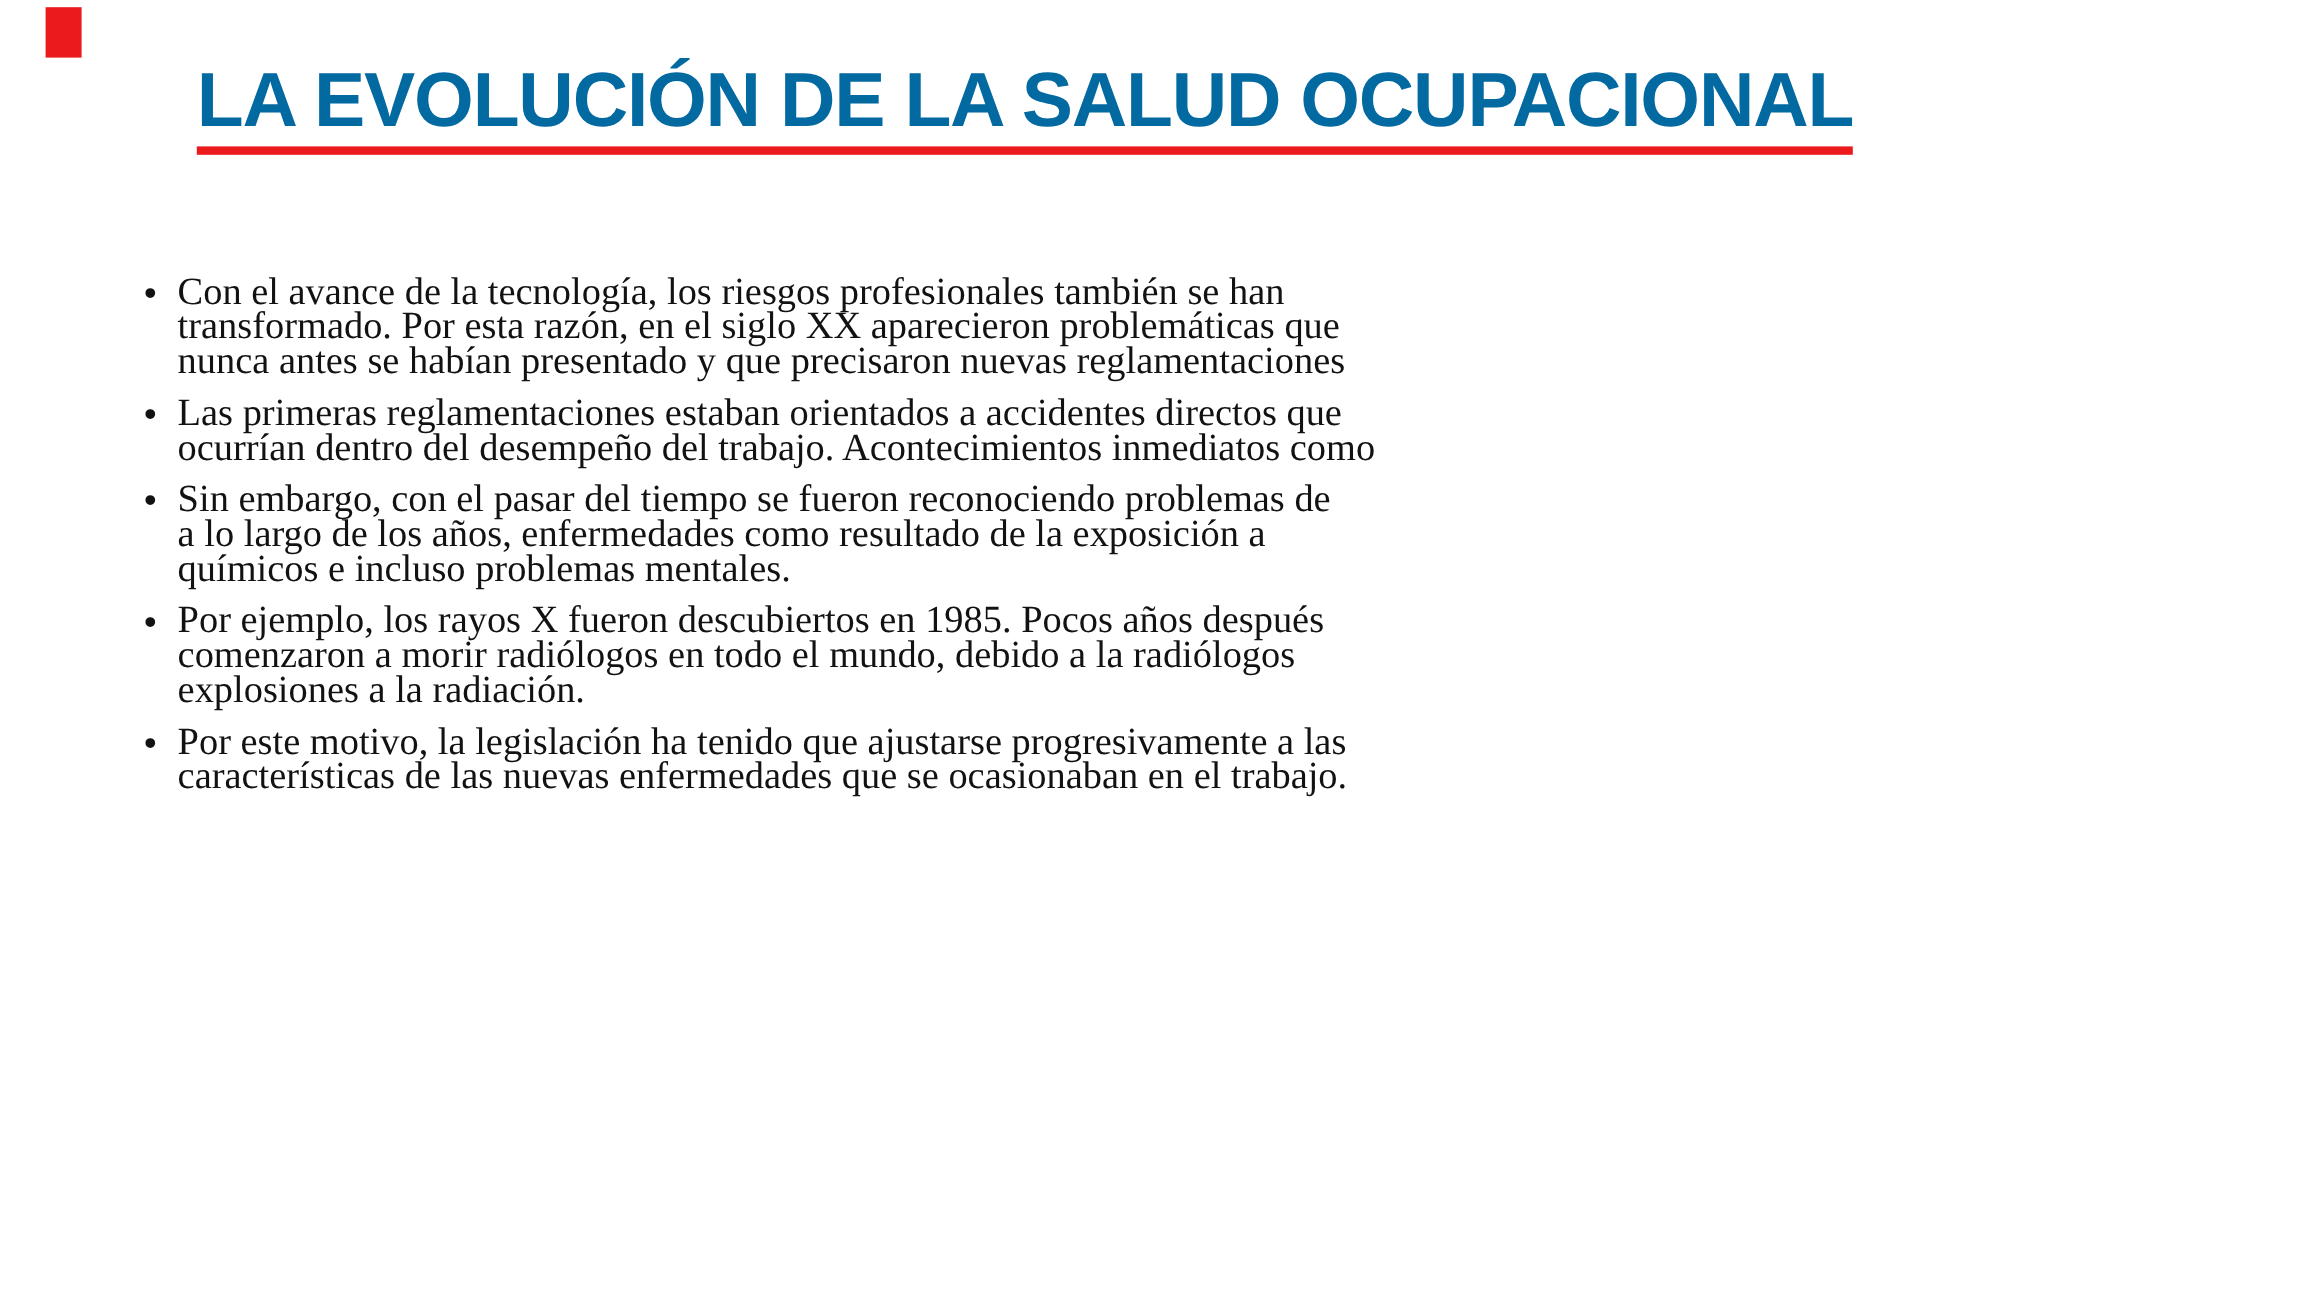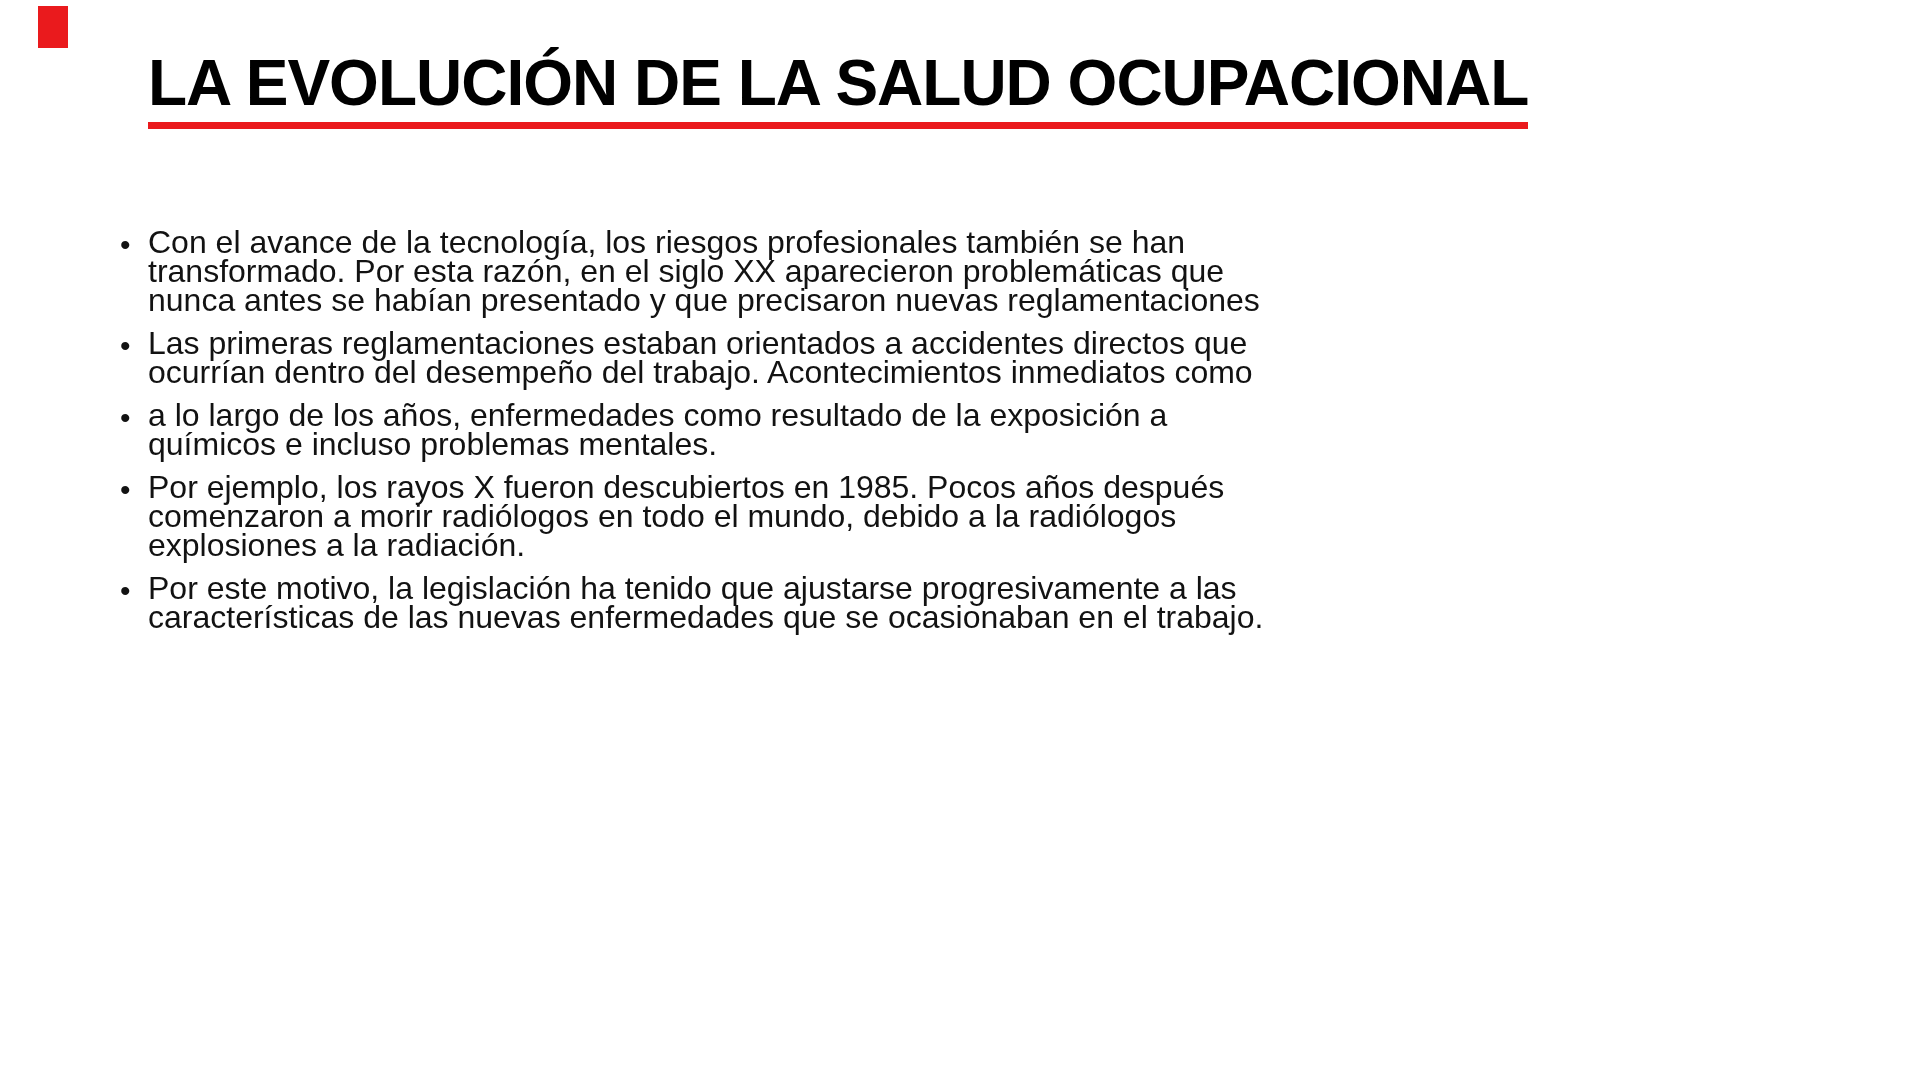--- a/index.html
+++ b/index.html
@@ -18,28 +18,28 @@
   .corner-accent {
     position: absolute;
     left: 38px;
     top: 6px;
     width: 30px;
     height: 42px;
     background: #ea1a1d;
   }
   .title {
     position: absolute;
-    left: 148px;
+    left: 164px;
     top: 50px;
     display: inline-block;
     font-size: 64px;
     font-weight: bold;
     letter-spacing: -1px;
     line-height: 66px;
-    color: #000000;
+    color: #0369a1;
     border-bottom: 7px solid #ea1a1d;
     padding-bottom: 6px;
     white-space: nowrap;
   }
   .content {
     position: absolute;
     left: 120px;
     top: 228px;
     width: 1700px;
     color: #121212;
@@ -52,20 +52,21 @@
   .marker {
     flex: 0 0 28px;
     width: 28px;
     font-size: 30px;
     line-height: 30px;
     padding-top: 2px;
     color: #121212;
   }
   .lines {
     flex: 1 1 auto;
+    font-family: Liberation Serif, serif;
   }
   .line {
     font-size: 32px;
     line-height: 29px;
     white-space: nowrap;
     color: #121212;
   }
 </style>
 </head>
 <body>
@@ -91,20 +92,21 @@
       <span class="marker">•</span>
       <div class="lines">
         <div class="line">Las primeras reglamentaciones estaban orientados a accidentes directos que</div>
         <div class="line">ocurrían dentro del desempeño del trabajo. Acontecimientos inmediatos como</div>
       </div>
     </div>
 
     <div class="bullet">
       <span class="marker">•</span>
       <div class="lines">
+        <div class="line">Sin embargo, con el pasar del tiempo se fueron reconociendo problemas de</div>
         <div class="line">a lo largo de los años, enfermedades como resultado de la exposición a</div>
         <div class="line">químicos e incluso problemas mentales.</div>
       </div>
     </div>
 
     <div class="bullet">
       <span class="marker">•</span>
       <div class="lines">
         <div class="line">Por ejemplo, los rayos X fueron descubiertos en 1985. Pocos años después</div>
         <div class="line">comenzaron a morir radiólogos en todo el mundo, debido a la radiólogos</div>

